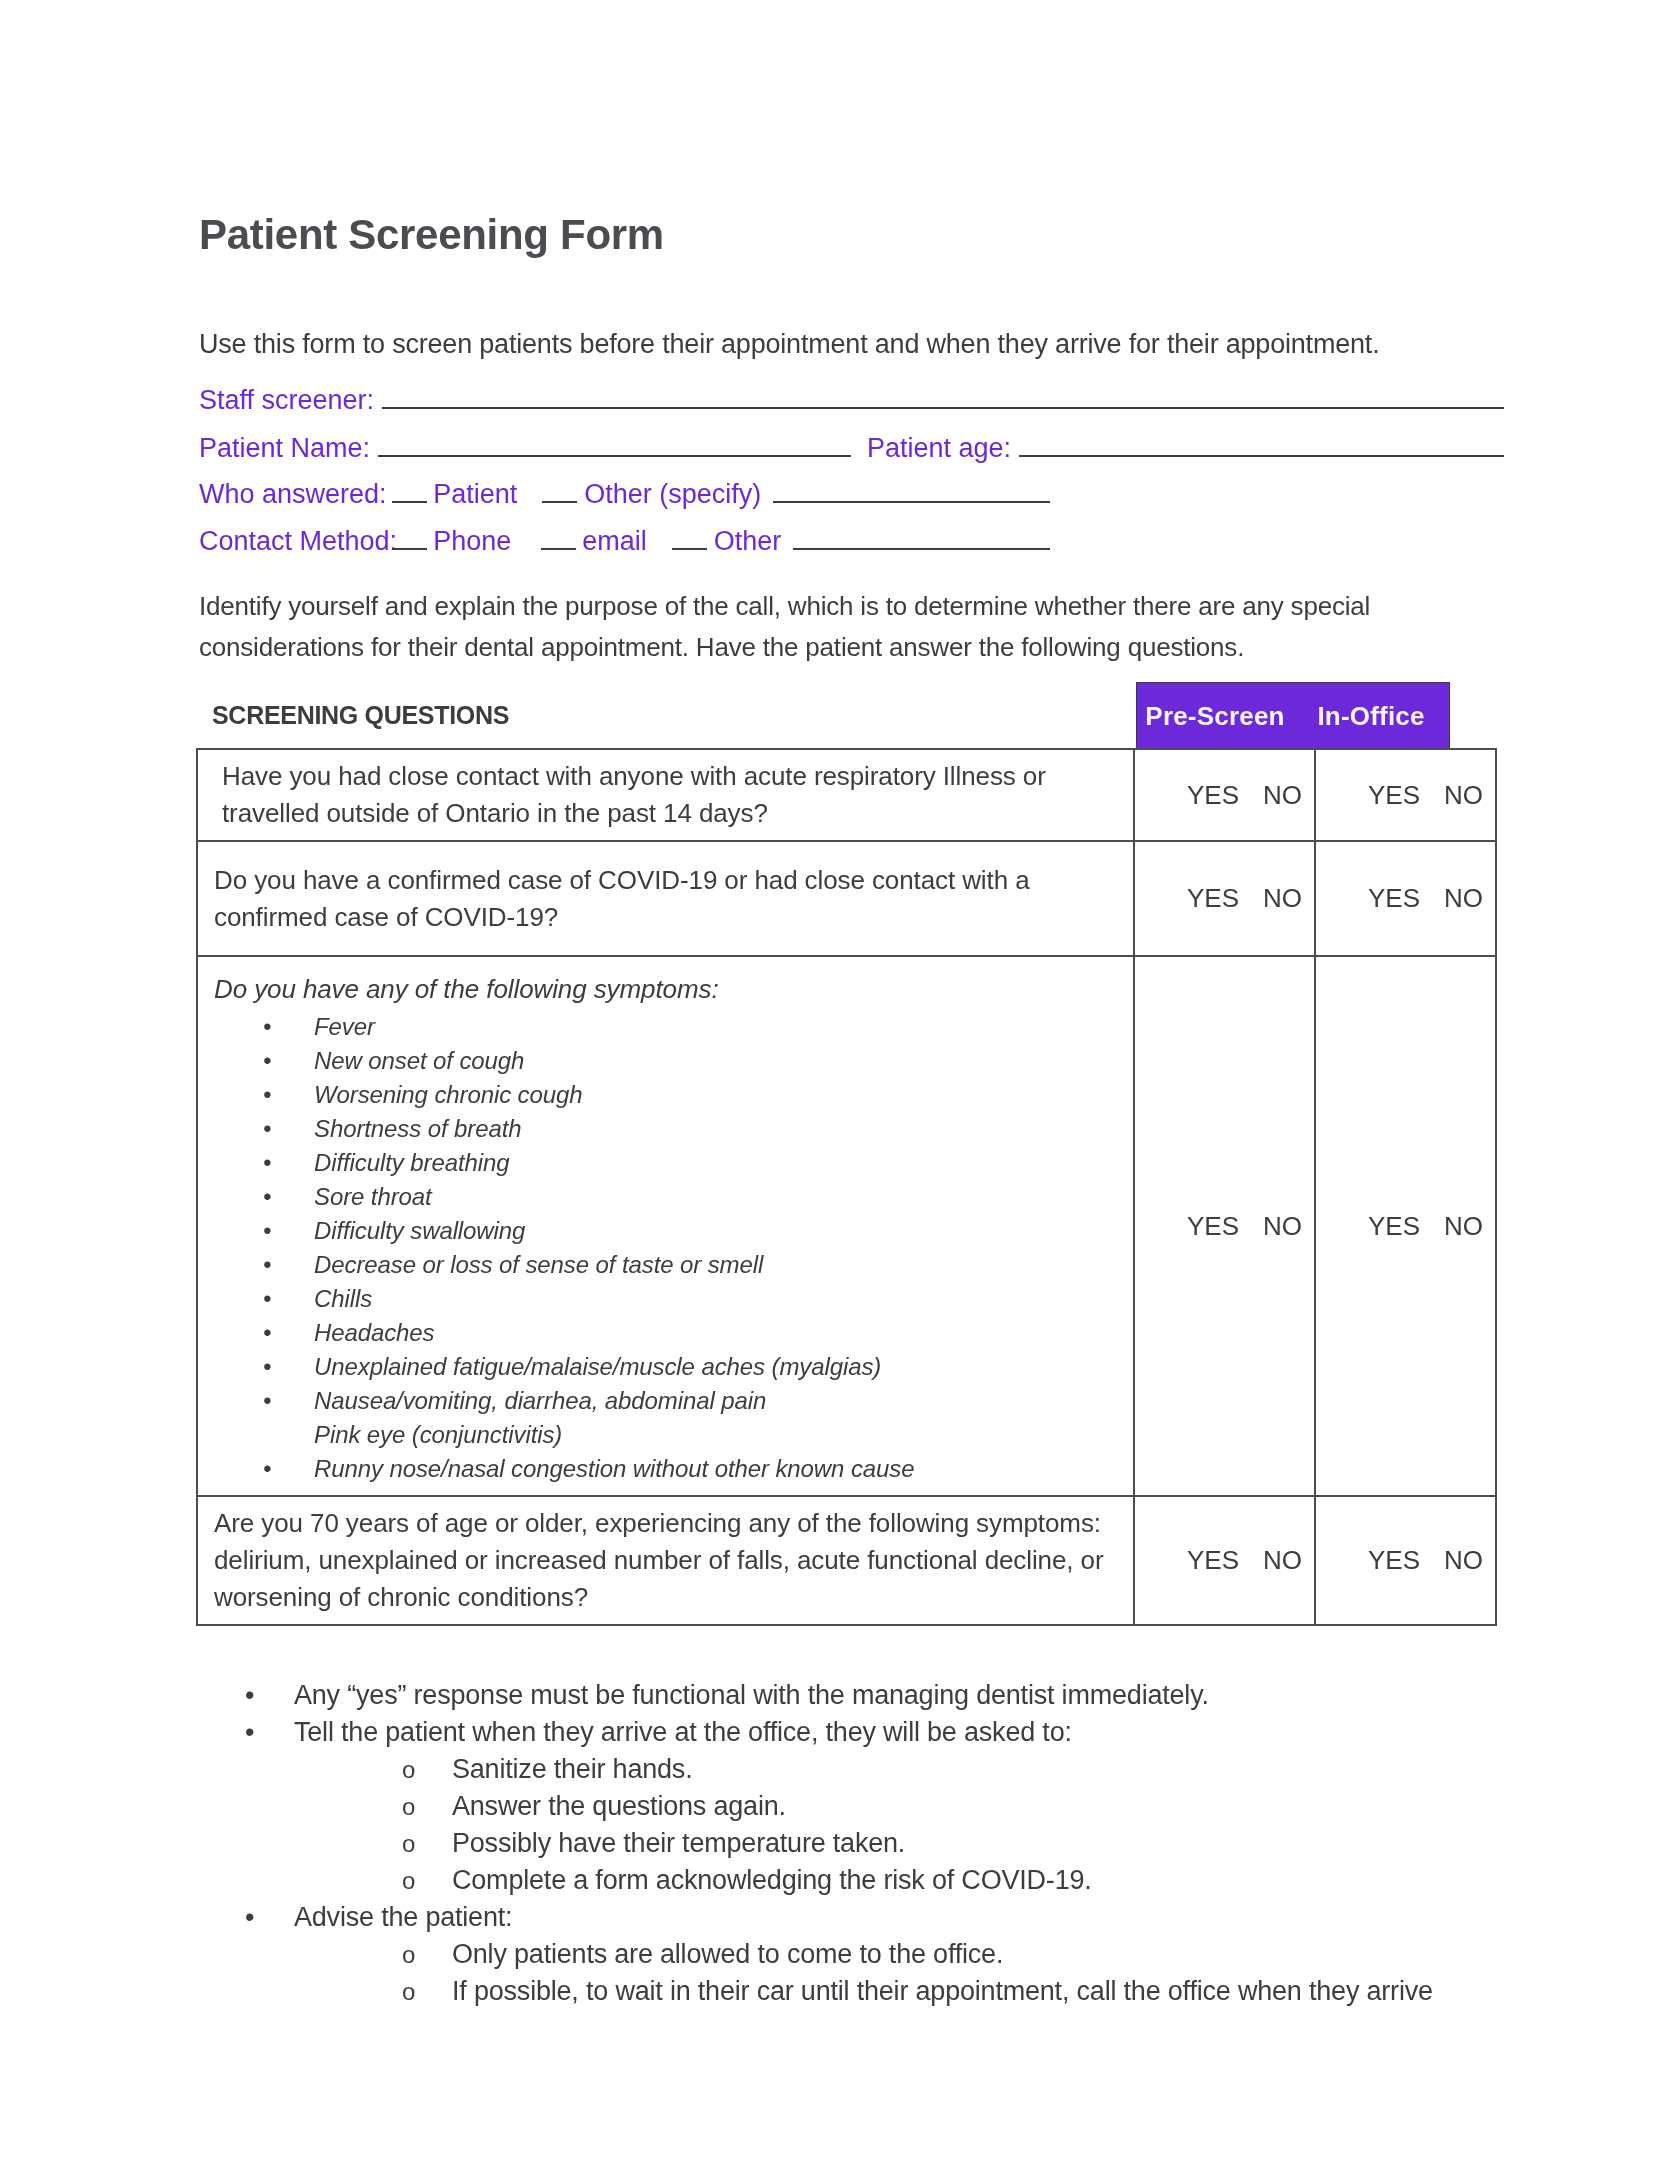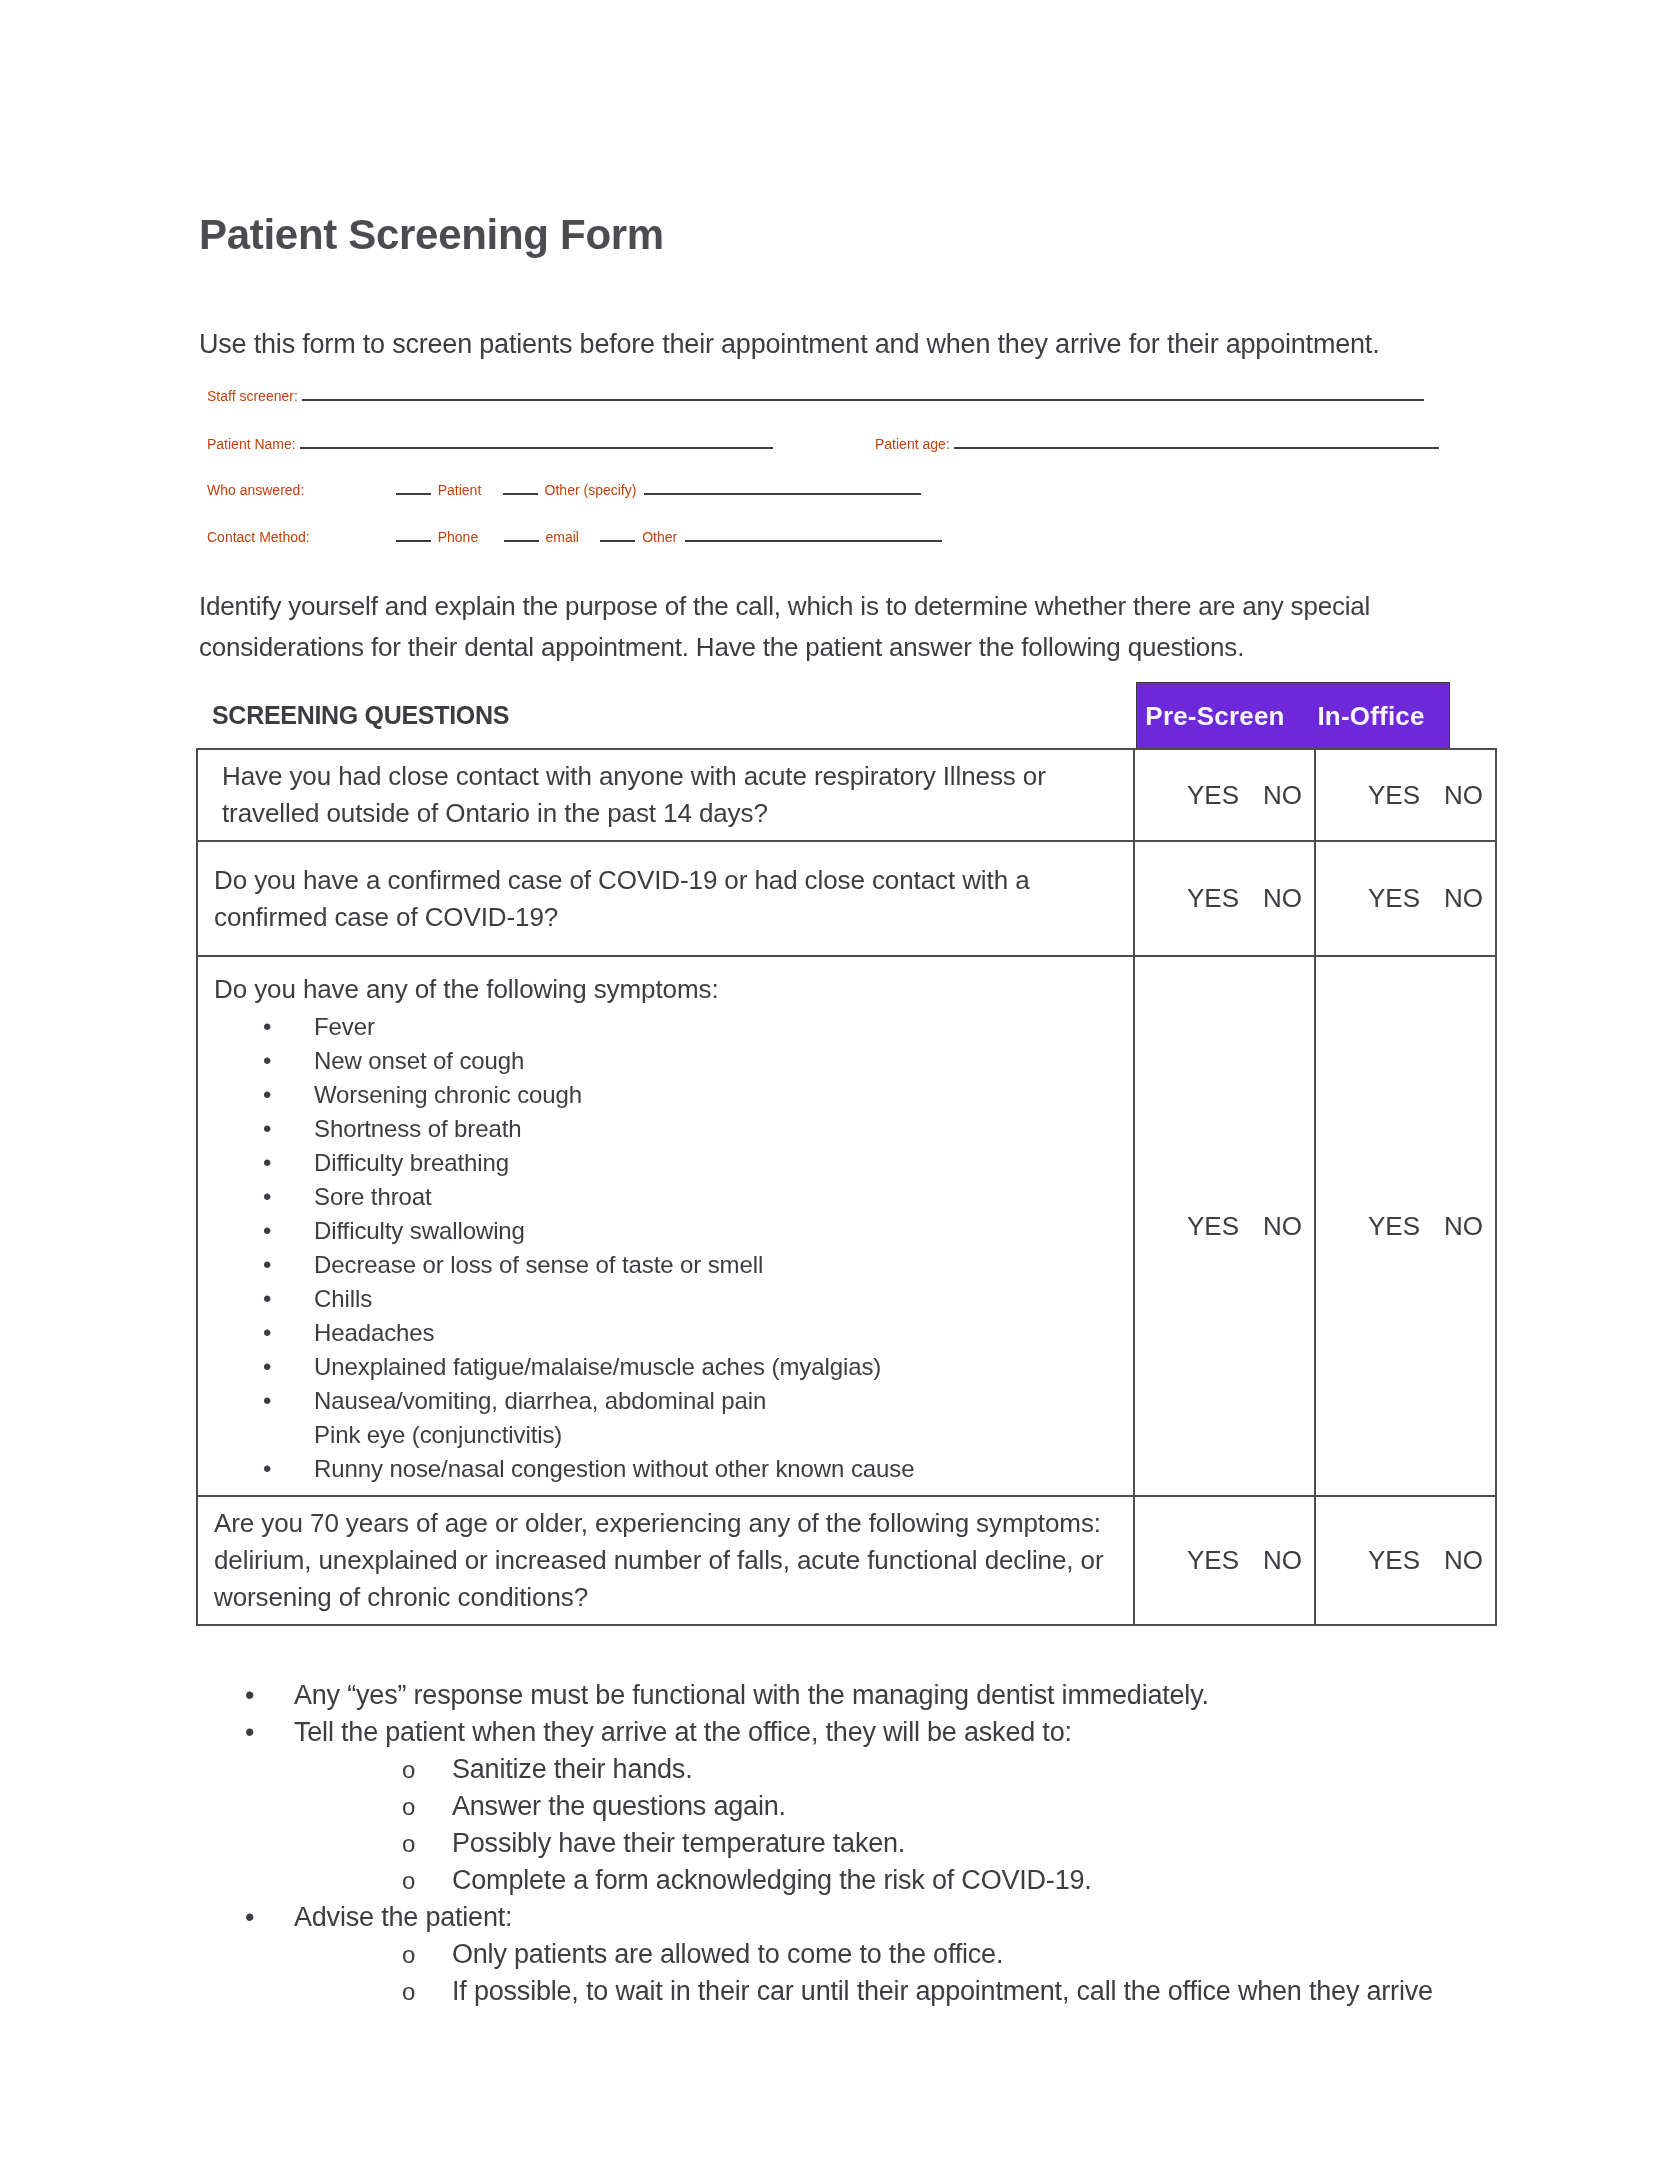--- a/index.html
+++ b/index.html
@@ -9,21 +9,21 @@
     }
     .abs { position: absolute; }
     #title {
       left: 199px; top: 211px; font-size: 42px; font-weight: bold; color: #4a4c50;
       letter-spacing: -0.3px; white-space: nowrap;
     }
     #intro {
       left: 199px; top: 329px; font-size: 27px; color: #3b3d40; white-space: nowrap;
       letter-spacing: -0.2px;
     }
-    .field-row { left: 199px; font-size: 14px; white-space: nowrap; color: #c2410c; margin-left: 8px; }
+    .field-row { left: 199px; font-size: 27px; white-space: nowrap; color: #6d28d9; }
     .uline { display: inline-block; border-bottom: 2px solid #3b3d40; vertical-align: baseline; height: 13.5px; }
     .blank-short { display: inline-block; width: 35px; border-bottom: 2px solid #3b3d40; height: 13.5px; margin-right: 6.8px; }
     #instructions {
       left: 199px; top: 586px; width: 1285px; font-size: 26px; line-height: 41px; color: #3b3d40;
       letter-spacing: -0.2px;
     }
     #table-heading {
       left: 212px; top: 701px; font-size: 25px; font-weight: bold; color: #3b3d40;
       letter-spacing: -0.3px;
     }
@@ -105,21 +105,21 @@
       <td class="q-text" style="padding-left:24px !important;">Have you had close contact with anyone with acute respiratory Illness or travelled outside of Ontario in the past 14 days?</td>
       <td class="yn"><span>YES</span><span>NO</span></td>
       <td class="yn"><span>YES</span><span>NO</span></td>
     </tr>
     <tr style="height:115px;">
       <td class="q-text">Do you have a confirmed case of COVID-19 or had close contact with a confirmed case of COVID-19?</td>
       <td class="yn"><span>YES</span><span>NO</span></td>
       <td class="yn"><span>YES</span><span>NO</span></td>
     </tr>
     <tr style="height:540px;">
-      <td class="q-text" style="vertical-align:top; padding-top:13.5px !important;">
+      <td class="q-text" style="vertical-align:top; padding-top:13.5px !important;font-style:italic;">
         <div>Do you have any of the following symptoms:</div>
         <ul class="sym-list" id="symptom-list">
             <li class="bulleted"><span>Fever</span></li>
             <li class="bulleted"><span>New onset of cough</span></li>
             <li class="bulleted"><span>Worsening chronic cough</span></li>
             <li class="bulleted"><span>Shortness of breath</span></li>
             <li class="bulleted"><span>Difficulty breathing</span></li>
             <li class="bulleted"><span>Sore throat</span></li>
             <li class="bulleted"><span>Difficulty swallowing</span></li>
             <li class="bulleted"><span>Decrease or loss of sense of taste or smell</span></li>

